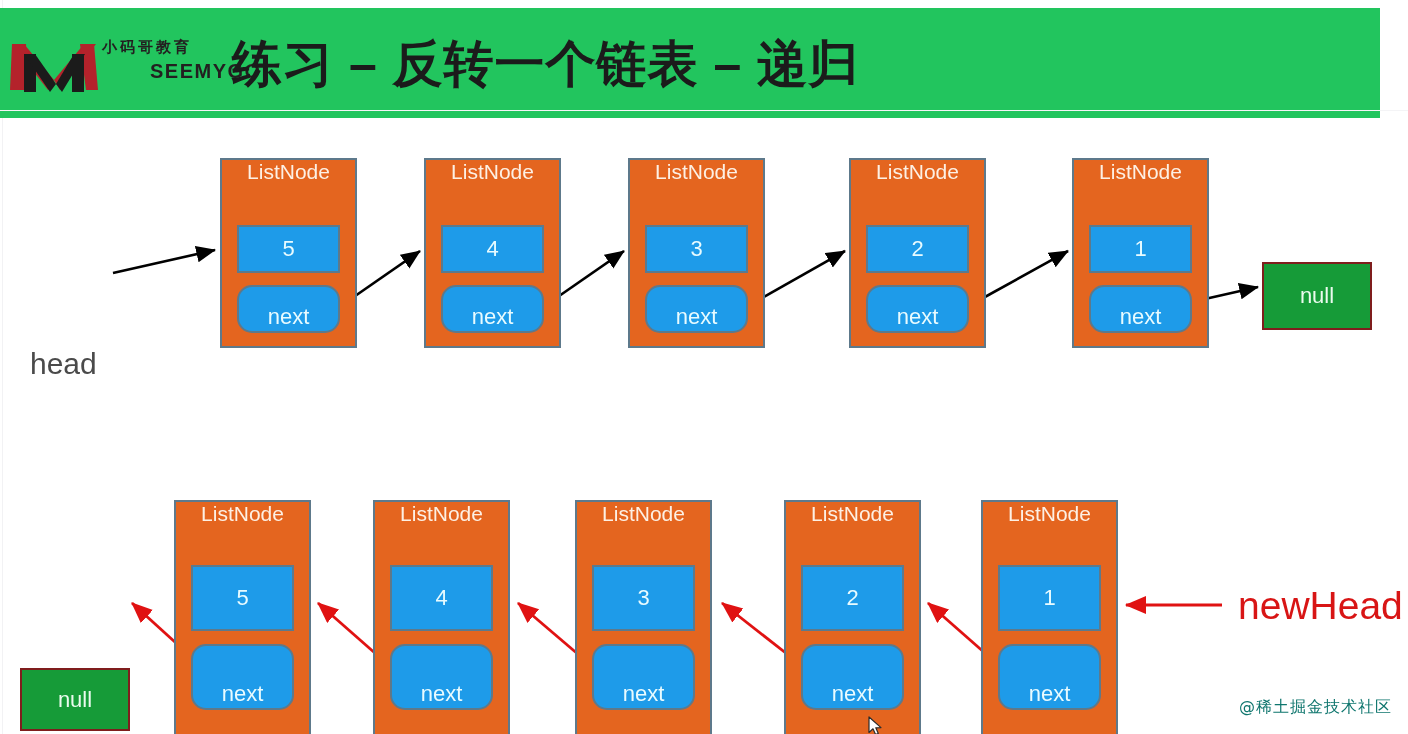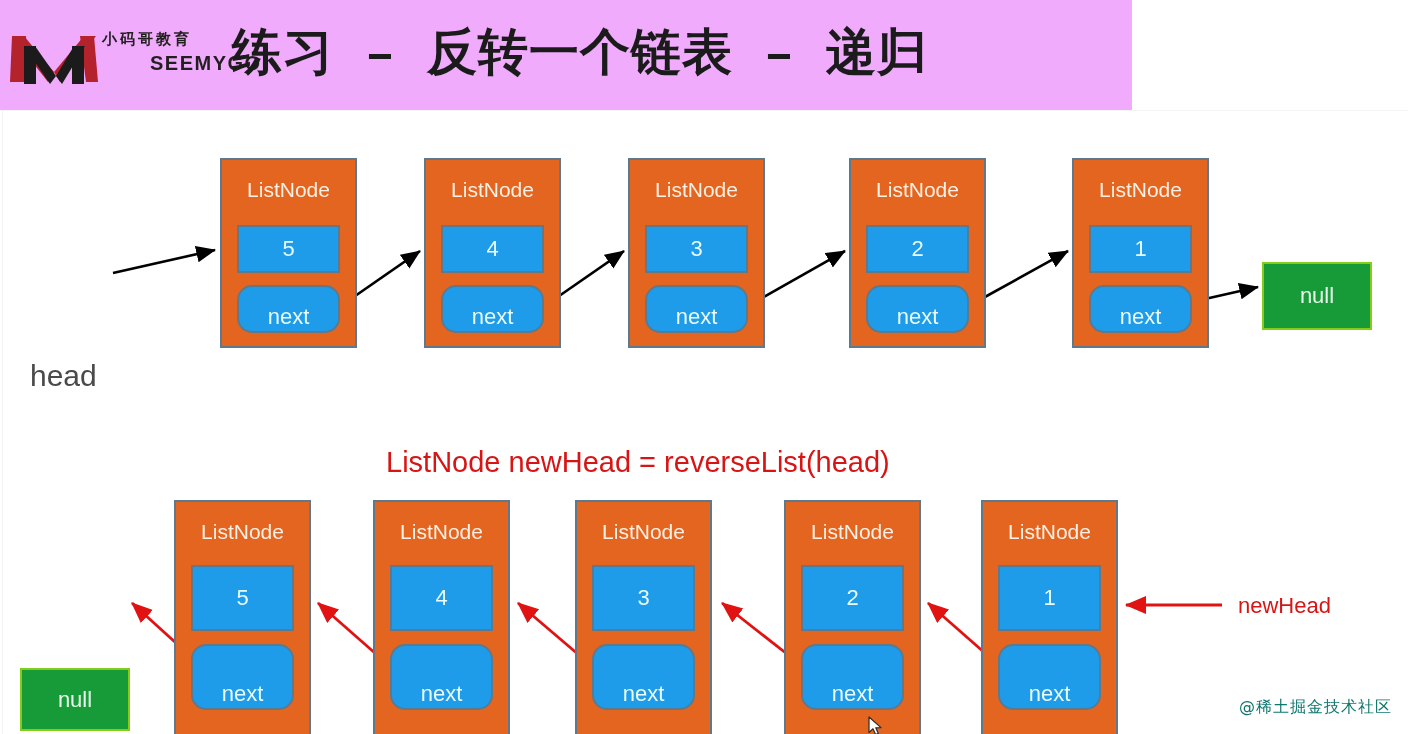--- a/index.html
+++ b/index.html
@@ -16,22 +16,22 @@
   }
 
   
   .edge-rule {
     position: absolute; left: 2px; top: 0; width: 1px; height: 734px;
     background: #f2f2f4;
   }
 
   
   .header {
-    position: absolute; left: 0; top: 0; width: 1132px; height: 110px;
-    background: #f0abfc;
+    position: absolute; left: 0; top: 8px; width: 1380px; height: 110px;
+    background: #22c55e;
   }
   .header-divider {
     position: absolute; left: 0; top: 110px; width: 1408px; height: 1px;
     background: #f4f4f6;
   }
 
   
   .logo {
     position: absolute; left: 8px; top: 24px;
     width: 208px; height: 62px;
@@ -51,21 +51,21 @@
     font-size: 20px; letter-spacing: 1.5px; color: #231f20;
     font-weight: 700; line-height: 26px;
     font-family: "Liberation Sans", sans-serif;
     margin-left: 48px;
   }
 
   .title {
     position: absolute; left: 232px; top: 24px;
     font-size: 50px; font-weight: 700; color: #1b1b1b;
     letter-spacing: 1px; line-height: 64px; white-space: nowrap;
-    font-family: Liberation Mono, monospace;
+    font-family: Liberation Sans, sans-serif;
   }
 
   
   .canvas {
     position: absolute; left: 0; top: 111px; width: 1408px; height: 623px;
   }
   .svg-layer {
     position: absolute; left: 0; top: 0; width: 1408px; height: 623px;
     pointer-events: none;
   }
@@ -76,21 +76,21 @@
     background: #e4651f;
     border: 2px solid #5d798b;
     display: flex;
     flex-direction: column;
     align-items: center;
   }
   .node-title {
     color: #fdf0e4;
     font-size: 21px;
     line-height: 22px;
-    margin-top: 19px;
+    margin-top: 1px;
     font-family: "Liberation Sans", sans-serif;
     white-space: nowrap;
   }
   .slot {
     position: absolute;
     left: 15px; right: 15px;
     background: #1e9be9;
     border: 2px solid #5d798b;
     display: flex;
     align-items: center;
@@ -108,21 +108,21 @@
   }
   .slot-next {
     align-items: flex-end;
     border-radius: 15px;
   }
 
   
   .nullbox {
     position: absolute;
     background: #169b38;
-    border: 2px solid #84cc16;
+    border: 2px solid #7f1d1d;
     display: flex;
     align-items: center;
     justify-content: center;
   }
   .nullbox span {
     color: #eafbee;
     font-size: 22px;
     line-height: 24px;
     font-family: "Liberation Sans", sans-serif;
   }
@@ -131,21 +131,21 @@
   .label-head {
     position: absolute;
     color: #4a4a4a;
     font-size: 30px; line-height: 34px;
     font-family: "Liberation Sans", sans-serif;
     white-space: nowrap;
   }
   .label-newhead {
     position: absolute;
     color: #d81515;
-    font-size: 22px; line-height: 34px;
+    font-size: 39px; line-height: 34px;
     font-family: "Liberation Sans", sans-serif;
     white-space: nowrap;
   }
   .code-line {
     position: absolute;
     color: #d81515;
     font-size: 29px; line-height: 34px;
     font-family: "Liberation Sans", sans-serif;
     white-space: nowrap;
   }
@@ -255,21 +255,21 @@
 
       <g>
         <line x1="994" y1="550" x2="928" y2="492" stroke="#e01212" stroke-width="2.8" marker-end="url(#ah-red)"></line>
       </g>
 
       <g>
         <line x1="1222" y1="494" x2="1126" y2="494" stroke="#e01212" stroke-width="2.8" marker-end="url(#ah-red)"></line>
       </g>
     </svg>
 
-    <div class="label-head" style="left:30px; top:248px;">head</div>
+    <div class="label-head" style="left:30px; top:236px;">head</div>
 
     <div class="node" style="left:220px; top:47px; width:137px; height:190px;">
       <div class="node-title">ListNode</div>
       <div class="slot" style="top:65px; height:48px;">
         <span class="slot-value">5</span>
       </div>
       <div class="slot slot-next" style="top:125px; height:48px;">
         <span class="slot-value">next</span>
       </div>
     </div>
@@ -311,21 +311,20 @@
       </div>
       <div class="slot slot-next" style="top:125px; height:48px;">
         <span class="slot-value">next</span>
       </div>
     </div>
 
     <div class="nullbox" style="left:1262px; top:151px; width:110px; height:68px;">
       <span>null</span>
     </div>
 
-    <div class="code-line" style="left:386px; top:334px;">ListNode newHead = reverseList(head)</div>
 
     <div class="nullbox" style="left:20px; top:557px; width:110px; height:63px;">
       <span>null</span>
     </div>
 
     <div class="node" style="left:174px; top:389px; width:137px; height:326px;">
       <div class="node-title">ListNode</div>
       <div class="slot" style="top:63px; height:66px;">
         <span class="slot-value">5</span>
       </div>

